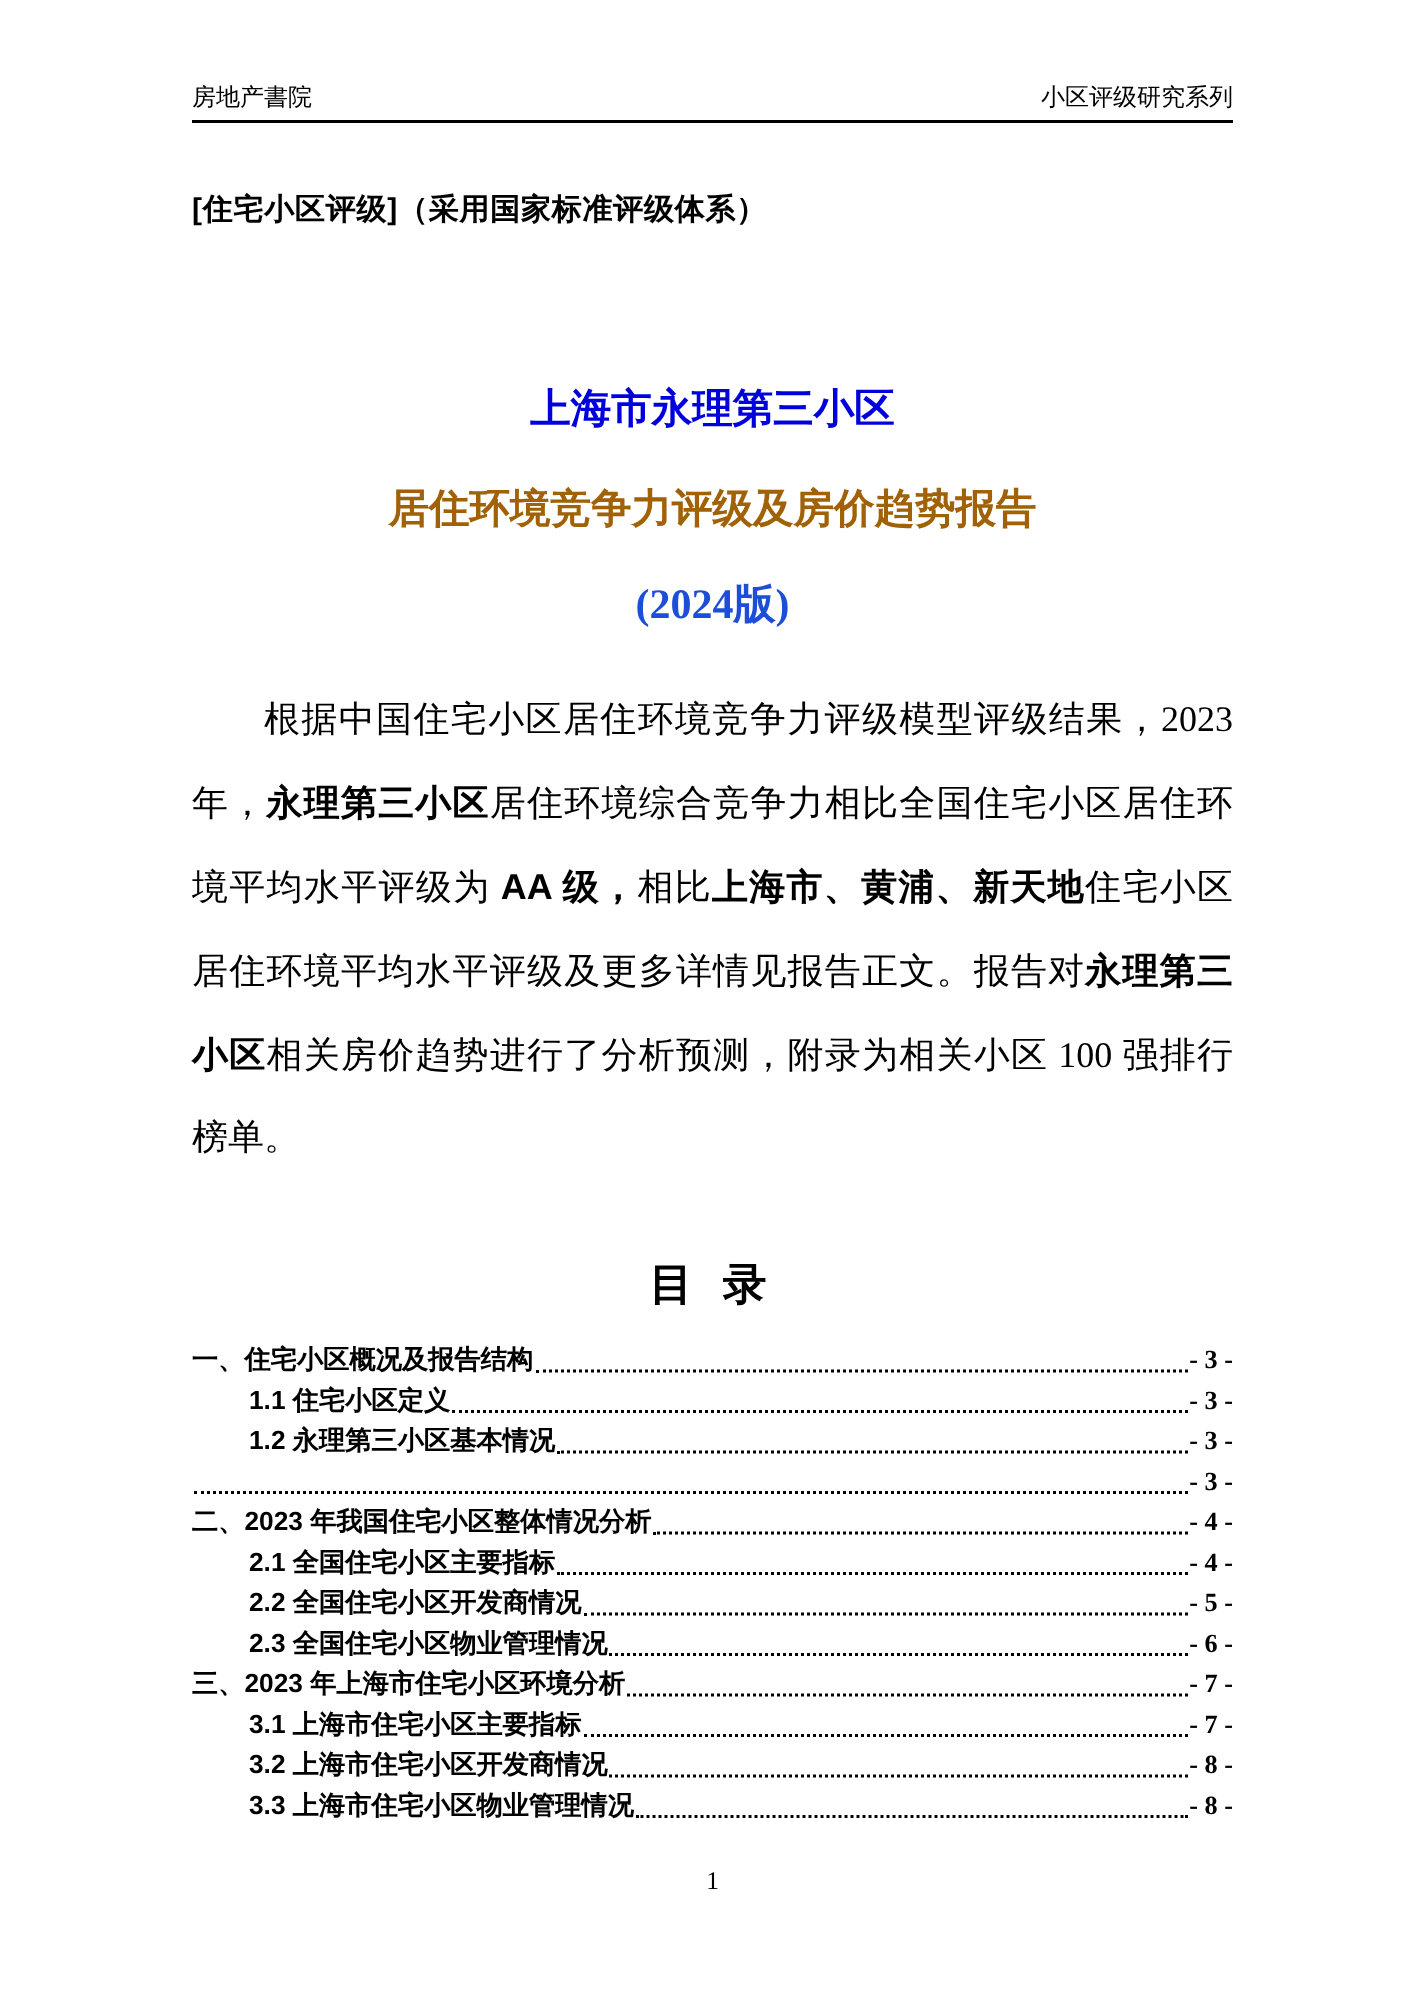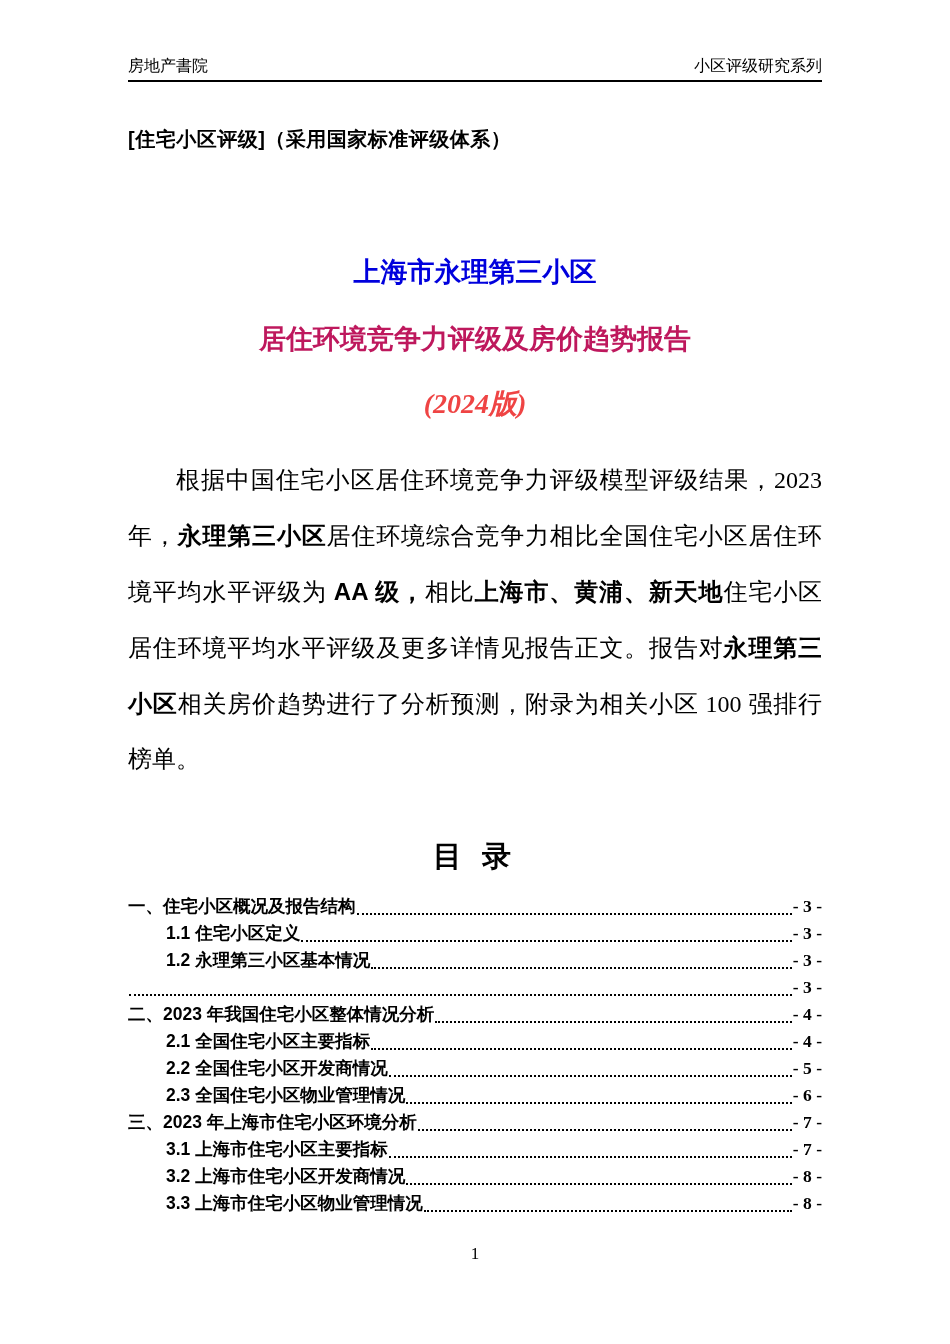--- a/index.html
+++ b/index.html
@@ -112,22 +112,22 @@
 
   <div class="doc-header">
     <span>房地产書院</span>
     <span>小区评级研究系列</span>
   </div>
 
   <div class="tag-line">[住宅小区评级]（采用国家标准评级体系）</div>
 
   <div class="title-block">
     <div class="title-line" style="color: rgb(0, 0, 221);">上海市永理第三小区</div>
-    <div class="title-line" style="color: #be185d;">居住环境竞争力评级及房价趋势报告</div>
-    <div class="title-line small" style="color: #ef4444; font-style: italic;">(2024版)</div>
+    <div class="title-line" style="color: #a16207;">居住环境竞争力评级及房价趋势报告</div>
+    <div class="title-line small" style="color: #1d4ed8;">(2024版)</div>
   </div>
 
 
   <div class="summary-paragraph"><span>根据中国住宅小区居住环境竞争力评级模型评级结果，2023 年，</span><span class="seg-bold">永理第三小区</span><span>居住环境综合竞争力相比全国住宅小区居住环境平均水平评级为 </span><span class="seg-bold">AA 级，</span><span>相比</span><span class="seg-bold">上海市、黄浦、新天地</span><span>住宅小区居住环境平均水平评级及更多详情见报告正文。报告对</span><span class="seg-bold">永理第三小区</span><span>相关房价趋势进行了分析预测，附录为相关小区 100 强排行榜单。</span></div>
 
   <div class="section-heading toc-heading">目 录</div>
 
   <div class="toc-list">
       <div class="toc-row level-1">
         <span class="toc-label">一、住宅小区概况及报告结构</span>

